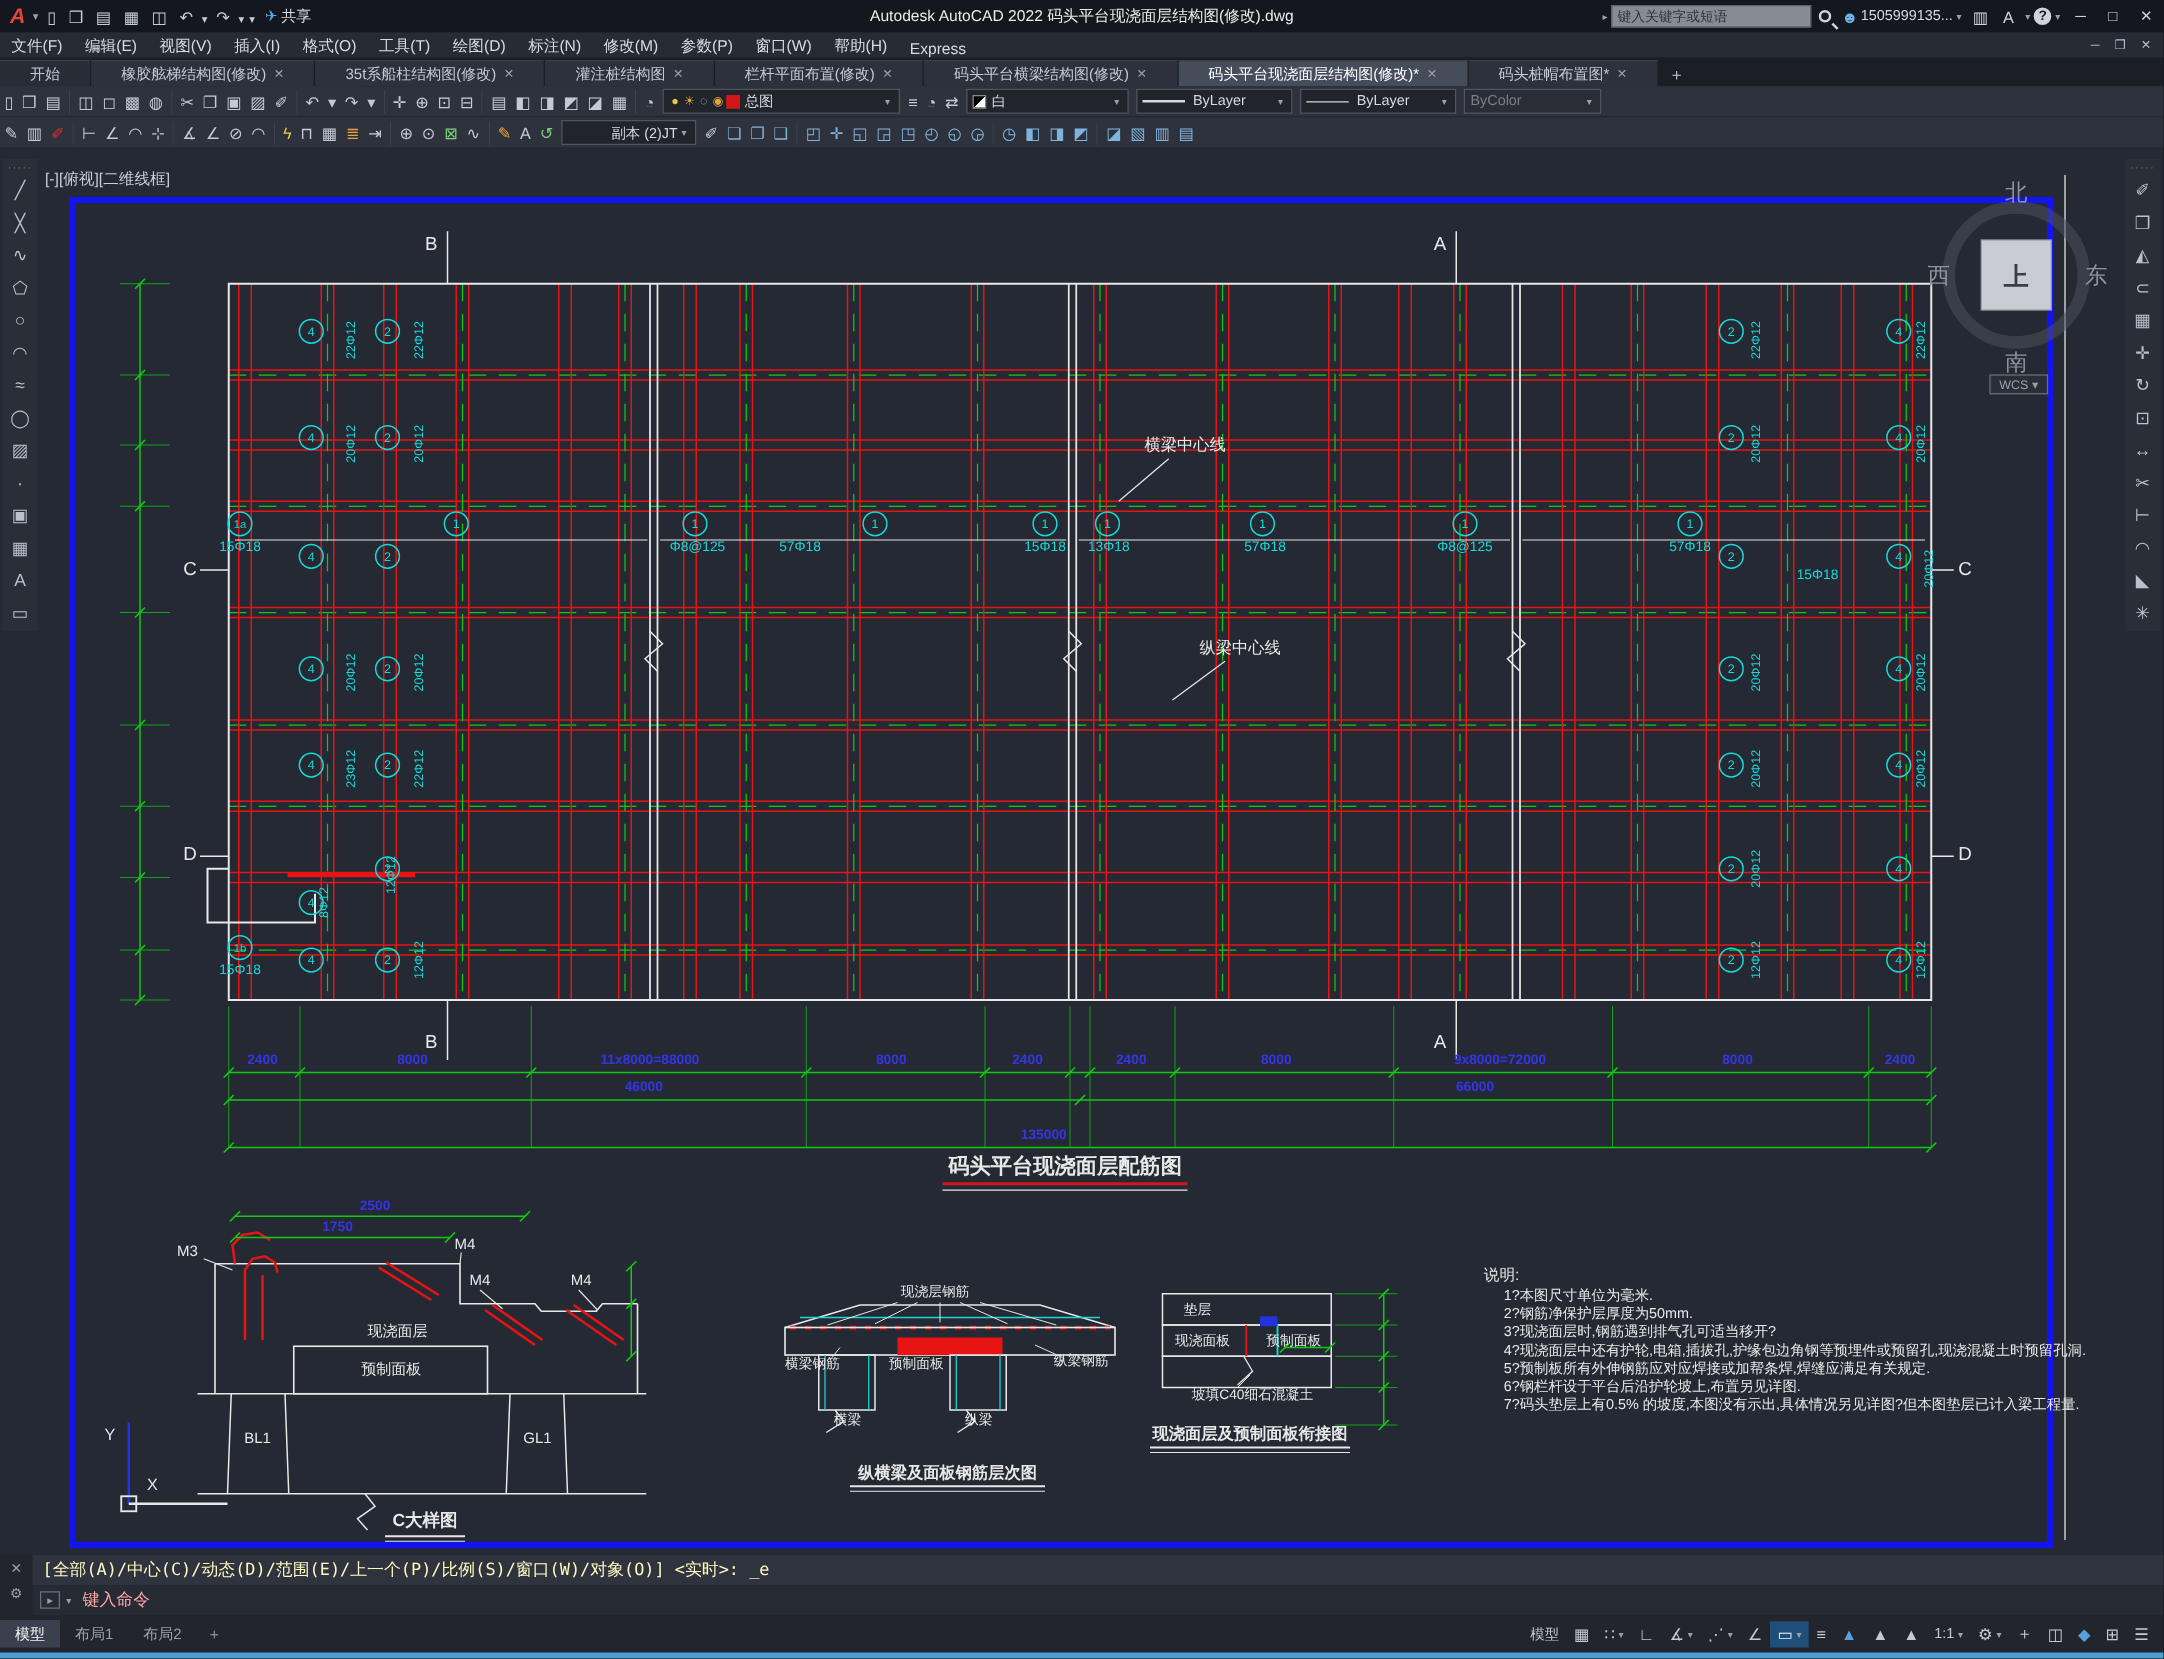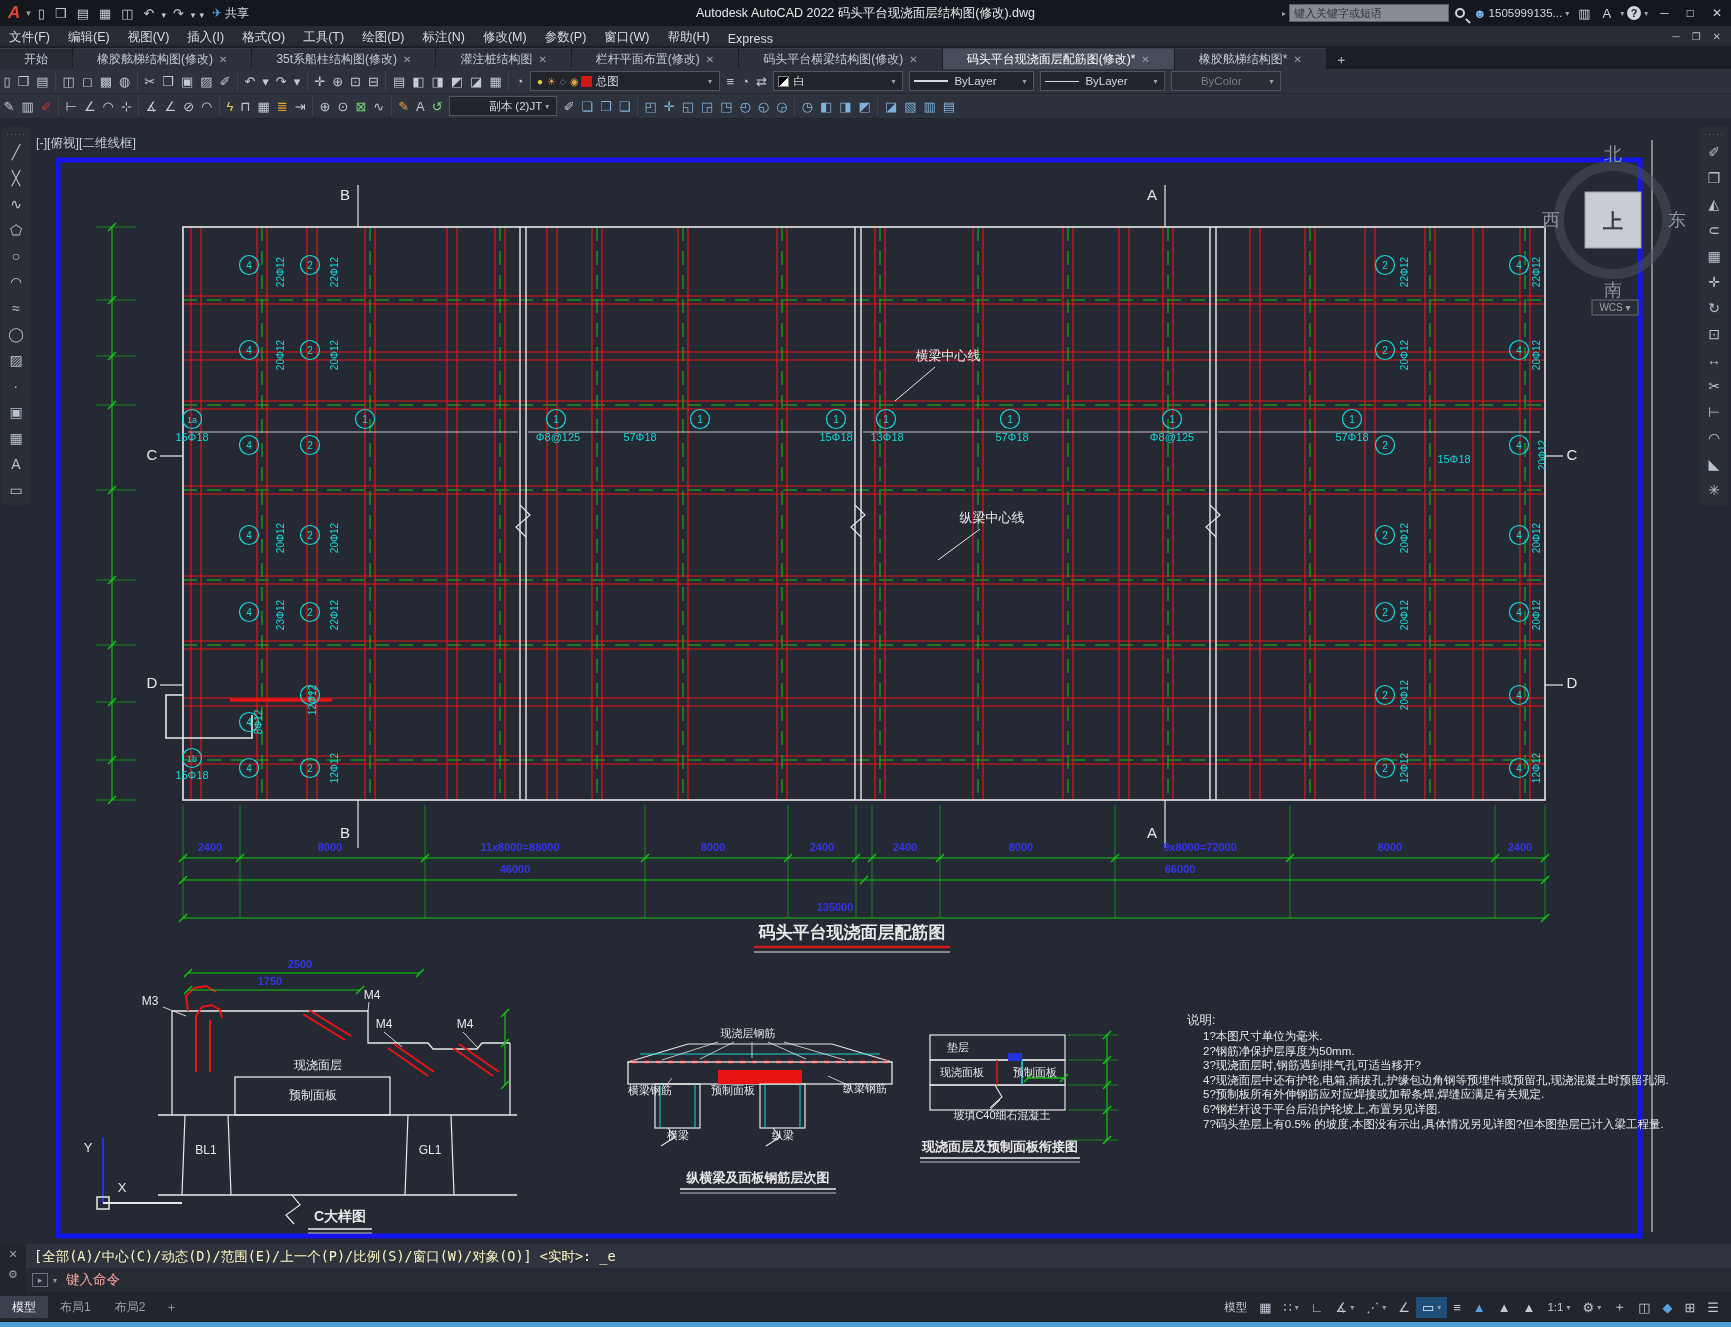--- a/index.html
+++ b/index.html
@@ -159,25 +159,25 @@
       </div>
       <div class="ftab">
         <span>栏杆平面布置(修改)</span>
         <span class="x">✕</span>
       </div>
       <div class="ftab">
         <span>码头平台横梁结构图(修改)</span>
         <span class="x">✕</span>
       </div>
       <div class="ftab active">
-        <span>码头平台现浇面层配筋图(修改)*</span>
+        <span>码头平台现浇面层结构图(修改)*</span>
         <span class="x">✕</span>
       </div>
       <div class="ftab">
-        <span>橡胶舷梯结构图*</span>
+        <span>码头桩帽布置图*</span>
         <span class="x">✕</span>
       </div>
       <span class="ftab-new">＋</span>
     </div>
 
   <div id="toolbar1" class="toolbar">
       <span class="tic">▯</span>
       <span class="tic">❒</span>
       <span class="tic">▤</span>
       <span class="tsep"></span>
@@ -230,21 +230,21 @@
       <div class="combo" style="width: 125px;">
         <span class="lt-line"></span>
         <span class="cv">ByLayer</span>
         <span class="caret">▾</span>
       </div>
       <div class="combo" style="width: 125px;">
         <span class="lt-line" style="height: 1px;"></span>
         <span class="cv">ByLayer</span>
         <span class="caret">▾</span>
       </div>
-      <div class="combo disabled" style="width: 110px; text-align: center;">
+      <div class="combo disabled" style="width: 110px;">
         <span class="cv">ByColor</span>
         <span class="caret">▾</span>
       </div>
     </div>
   <div id="toolbar2" class="toolbar">
       <span class="tic">✎</span>
       <span class="tic">▥</span>
       <span class="tic red">✐</span>
       <span class="tsep"></span>
       <span class="tic">⊢</span>

